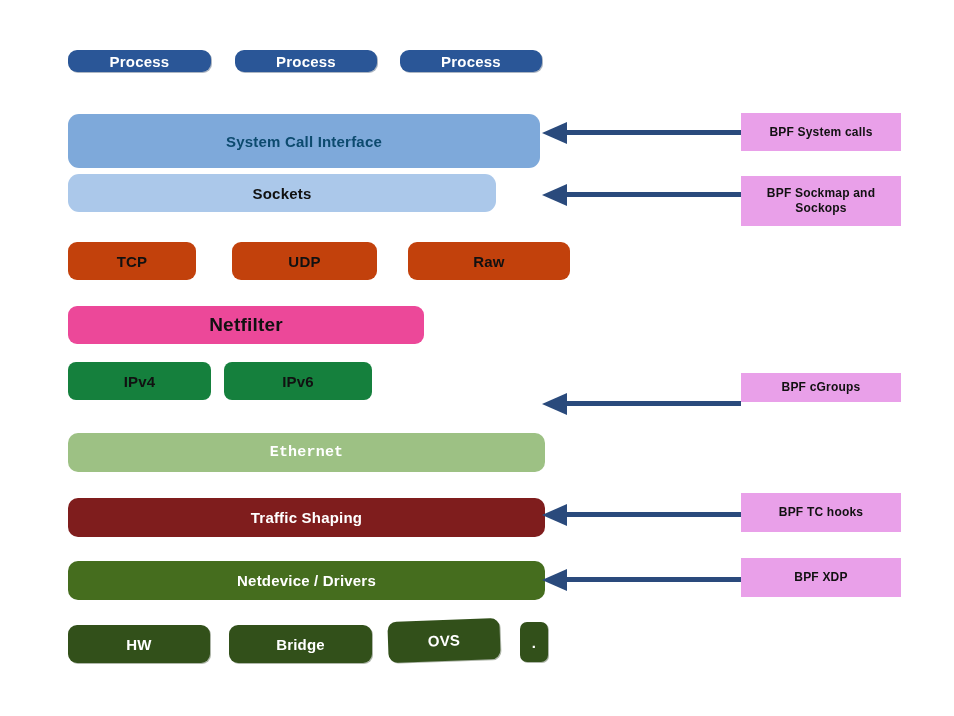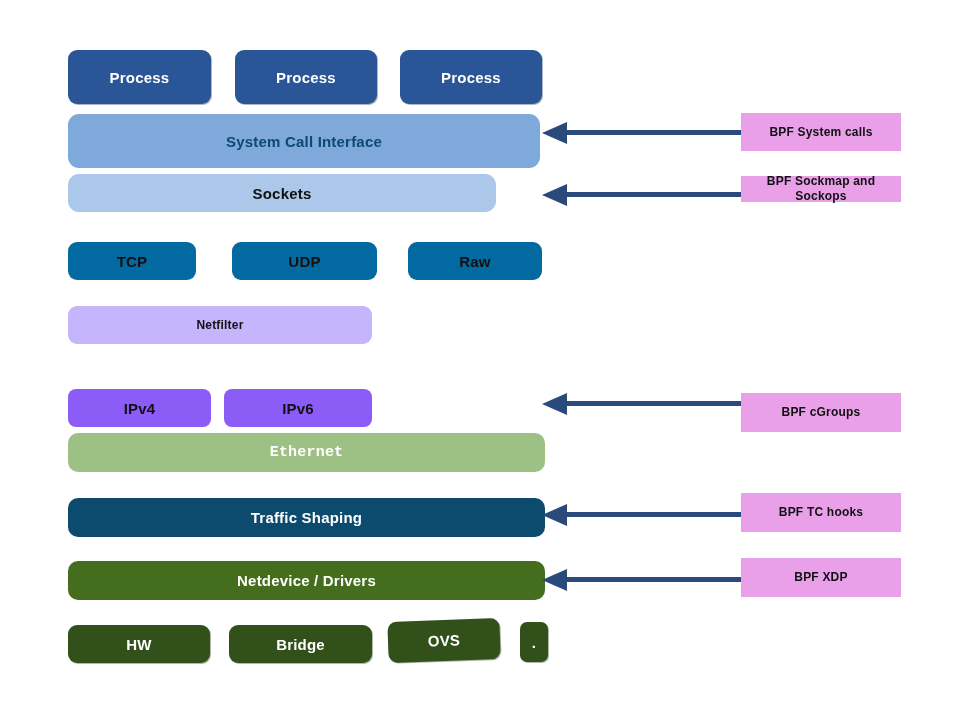--- a/index.html
+++ b/index.html
@@ -13,67 +13,67 @@
   .box{
     position:absolute;
     display:flex;align-items:center;justify-content:center;
     font-weight:bold;
     box-sizing:border-box;
     text-align:center;
     letter-spacing:.2px;
   }
   
   .process{
-    top:50px;height:54px;width:143px;
+    top:50px;height:22px;width:143px;
     background:#2a5697;color:#ffffff;
     border-radius:9px;font-size:15px;
     box-shadow:1px 1px 0 rgba(20,45,80,.35);
   }
   .process-1{left:68px;}
   .process-2{left:235px;width:142px;}
   .process-3{left:400px;width:142px;}
   .sci{
     left:68px;top:114px;width:472px;height:54px;
     background:#7ea9da;color:#0c4a6e;
     border-radius:11px;font-size:15px;
   }
   .sockets{
     left:68px;top:174px;width:428px;height:38px;
     background:#abc8ea;color:#111111;
     border-radius:11px;font-size:15px;
   }
   .proto{
     top:242px;height:38px;
-    background:#0369a1;color:#111111;
+    background:#c2410c;color:#111111;
     border-radius:9px;font-size:15px;
   }
   .tcp{left:68px;width:128px;}
   .udp{left:232px;width:145px;}
-  .raw{left:408px;width:134px;}
+  .raw{left:408px;width:162px;}
   
   .netfilter{
-    left:68px;top:306px;width:304px;height:38px;
-    background:#c4b5fd;color:#111111;
-    border-radius:9px;font-size:12px;
+    left:68px;top:306px;width:356px;height:38px;
+    background:#ec4899;color:#111111;
+    border-radius:9px;font-size:19px;
   }
   .ip{
-    top:389px;height:38px;
-    background:#8b5cf6;color:#111111;
+    top:362px;height:38px;
+    background:#15803d;color:#111111;
     border-radius:8px;font-size:15px;
   }
   .ipv4{left:68px;width:143px;}
   .ipv6{left:224px;width:148px;}
   .ethernet{
     left:68px;top:433px;width:477px;height:39px;
     background:#9dc184;color:#ffffff;
     border-radius:10px;font-size:15px;font-family:Liberation Mono, monospace;
   }
   .traffic{
     left:68px;top:498px;width:477px;height:39px;
-    background:#0c4a6e;color:#ffffff;
+    background:#7f1d1d;color:#ffffff;
     border-radius:10px;font-size:15px;
   }
   .netdevice{
     left:68px;top:561px;width:477px;height:39px;
     background:#456d1e;color:#ffffff;
     border-radius:10px;font-size:15px;
   }
   
   .hwrow{
     top:625px;height:38px;
@@ -86,22 +86,22 @@
   .ovs{left:388px;top:620px;width:112px;height:41px;transform:rotate(-2deg);}
   .dot{left:520px;top:622px;width:28px;height:40px;border-radius:7px;}
   
   .bpf{
     left:741px;width:160px;
     background:#e9a0e9;color:#111111;
     font-size:12px;line-height:1.25;
     padding:8px 6px;
   }
   .bpf-syscalls{top:113px;height:38px;}
-  .bpf-sockmap{top:176px;height:26px;}
-  .bpf-cgroups{top:393px;height:39px;}
+  .bpf-sockmap{top:176px;height:50px;}
+  .bpf-cgroups{top:373px;height:29px;}
   .bpf-tc{top:493px;height:39px;}
   .bpf-xdp{top:558px;height:39px;}
   
   .arrow{position:absolute;left:542px;width:199px;height:22px;}
   .arrow .head{
     position:absolute;left:0;top:0;width:0;height:0;
     border-top:11px solid transparent;
     border-bottom:11px solid transparent;
     border-right:25px solid #2a4a7c;
   }

